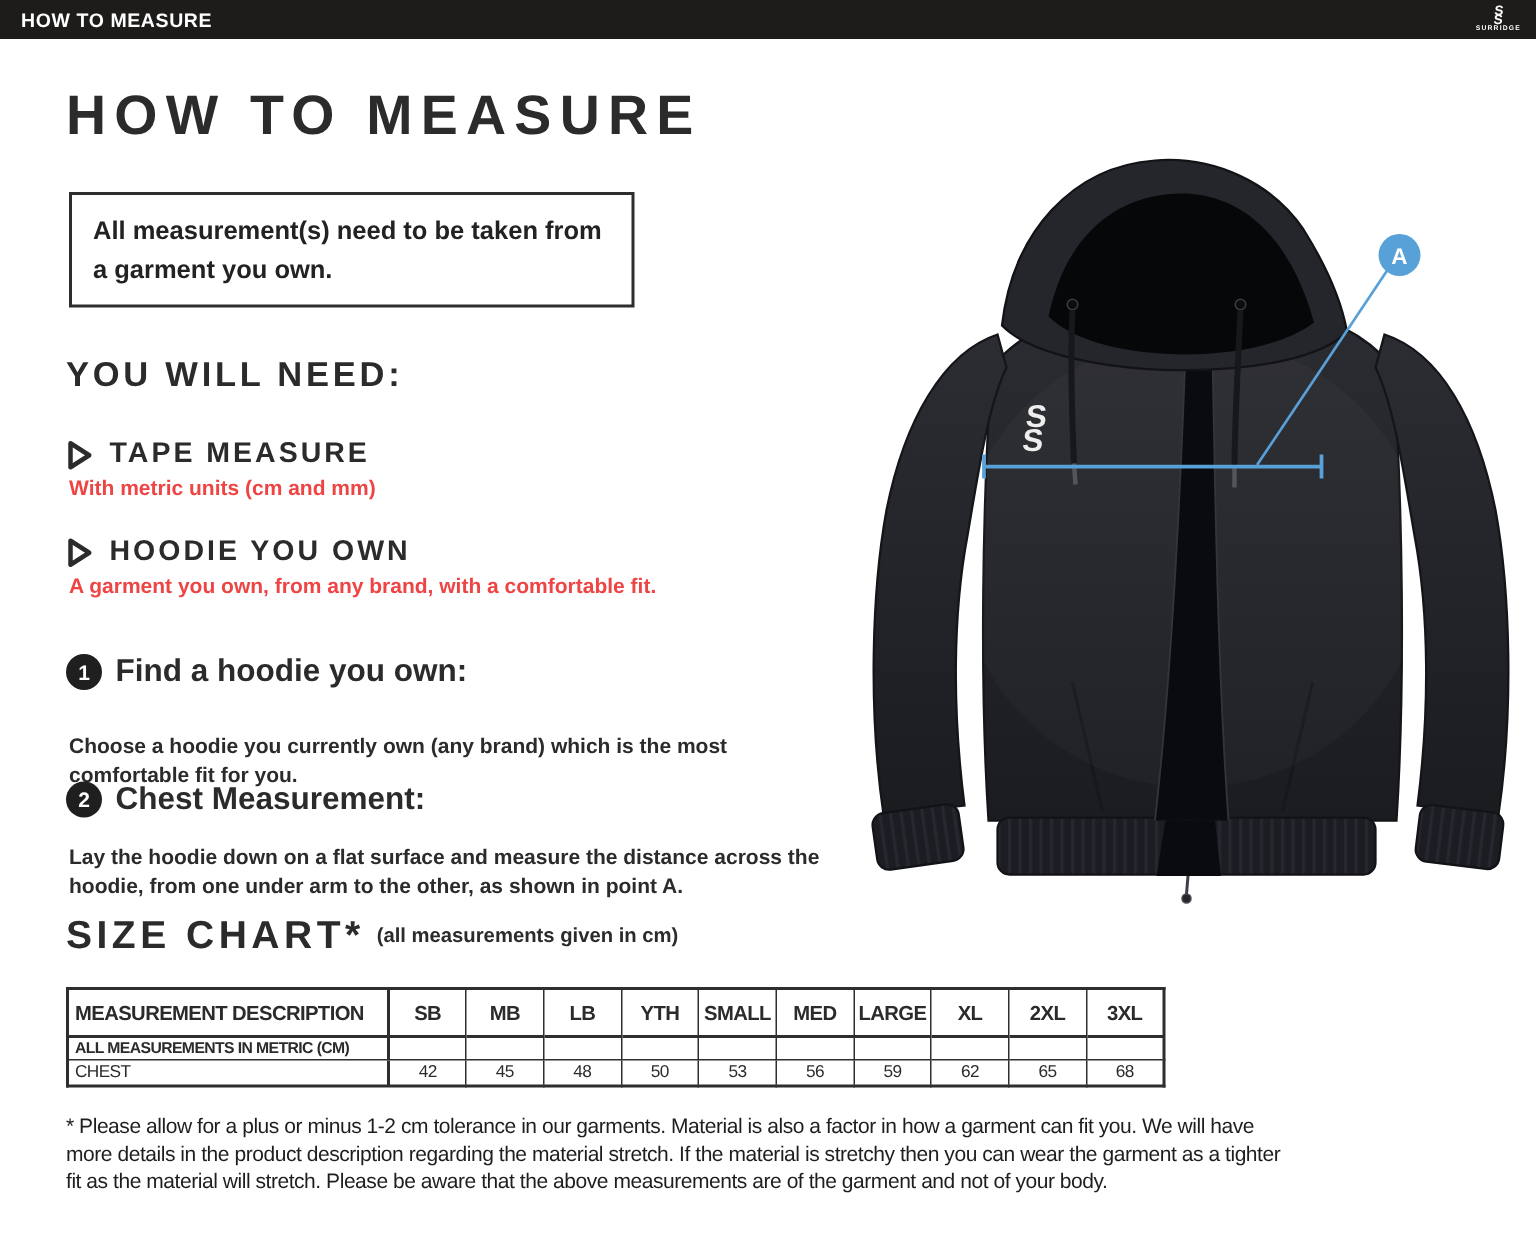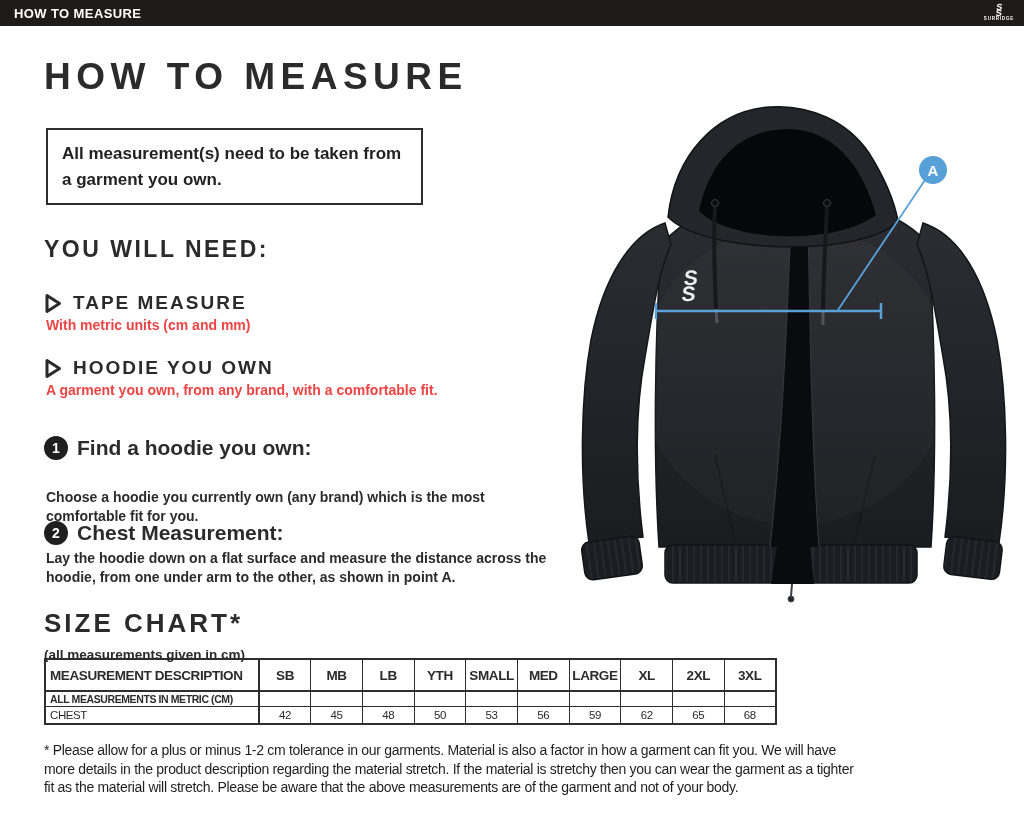--- a/index.html
+++ b/index.html
@@ -29,21 +29,21 @@
   .need-title { font-size:19px; font-weight:bold; letter-spacing:2px; color:#2b2b2b; }
   .need-desc { position:absolute; left:46px; font-size:14px; font-weight:bold; color:#ef4444; }
 
   .step { position:absolute; left:44px; }
   .step-row { display:flex; align-items:center; gap:9px; }
   .step-badge { width:24px; height:24px; border-radius:50%; background:#1f1f1f; color:#fff;
                 display:flex; align-items:center; justify-content:center; font-size:14px; font-weight:bold; }
   .step-title { font-size:21px; font-weight:bold; color:#2b2b2b; }
   .step-desc { position:absolute; left:46px; font-size:14px; font-weight:bold; line-height:1.38; color:#2b2b2b; }
 
-  .size-heading-row { position:absolute; left:44px; top:608px; display:flex; align-items:flex-start; gap:8px;flex-direction:column; }
+  .size-heading-row { position:absolute; left:44px; top:608px; display:flex; align-items:center; gap:8px; }
   .size-heading { font-size:26px; font-weight:bold; letter-spacing:3px; color:#2b2b2b; }
   .size-sub { font-size:13.5px; font-weight:bold; color:#2b2b2b; }
 
   
   table.size-table { position:absolute; left:44px; top:658px; width:731px;
                      border-collapse:collapse; table-layout:fixed;
                      border:2px solid #2e2e2e; }
   .size-table th, .size-table td { border:1px solid #2e2e2e; text-align:center; overflow:hidden;
                                    white-space:nowrap; letter-spacing:-.4px; }
   .size-table th { height:32px; font-size:13.5px; font-weight:bold; }
@@ -100,21 +100,21 @@
   </div>
 </div>
 <div class="step-desc" style="top:464px; width:480px;margin-top:24px;">Choose a hoodie you currently own (any brand) which is the most comfortable fit for you.</div>
 
 <div class="step" style="top:521px;">
   <div class="step-row">
     <span class="step-badge">2</span>
     <span class="step-title">Chest Measurement:</span>
   </div>
 </div>
-<div class="step-desc" style="top:549px; width:520px;">Lay the hoodie down on a flat surface and measure the distance across the hoodie, from one under arm to the other, as shown in point A.</div>
+<div class="step-desc" style="top:562px; width:520px;">Lay the hoodie down on a flat surface and measure the distance across the hoodie, from one under arm to the other, as shown in point A.</div>
 
 <div class="size-heading-row">
   <span class="size-heading">SIZE CHART*</span>
   <span class="size-sub">(all measurements given in cm)</span>
 </div>
 
 <table class="size-table">
   <colgroup>
       <col style="width: 214px;">
       <col style="width: 51.7px;">

